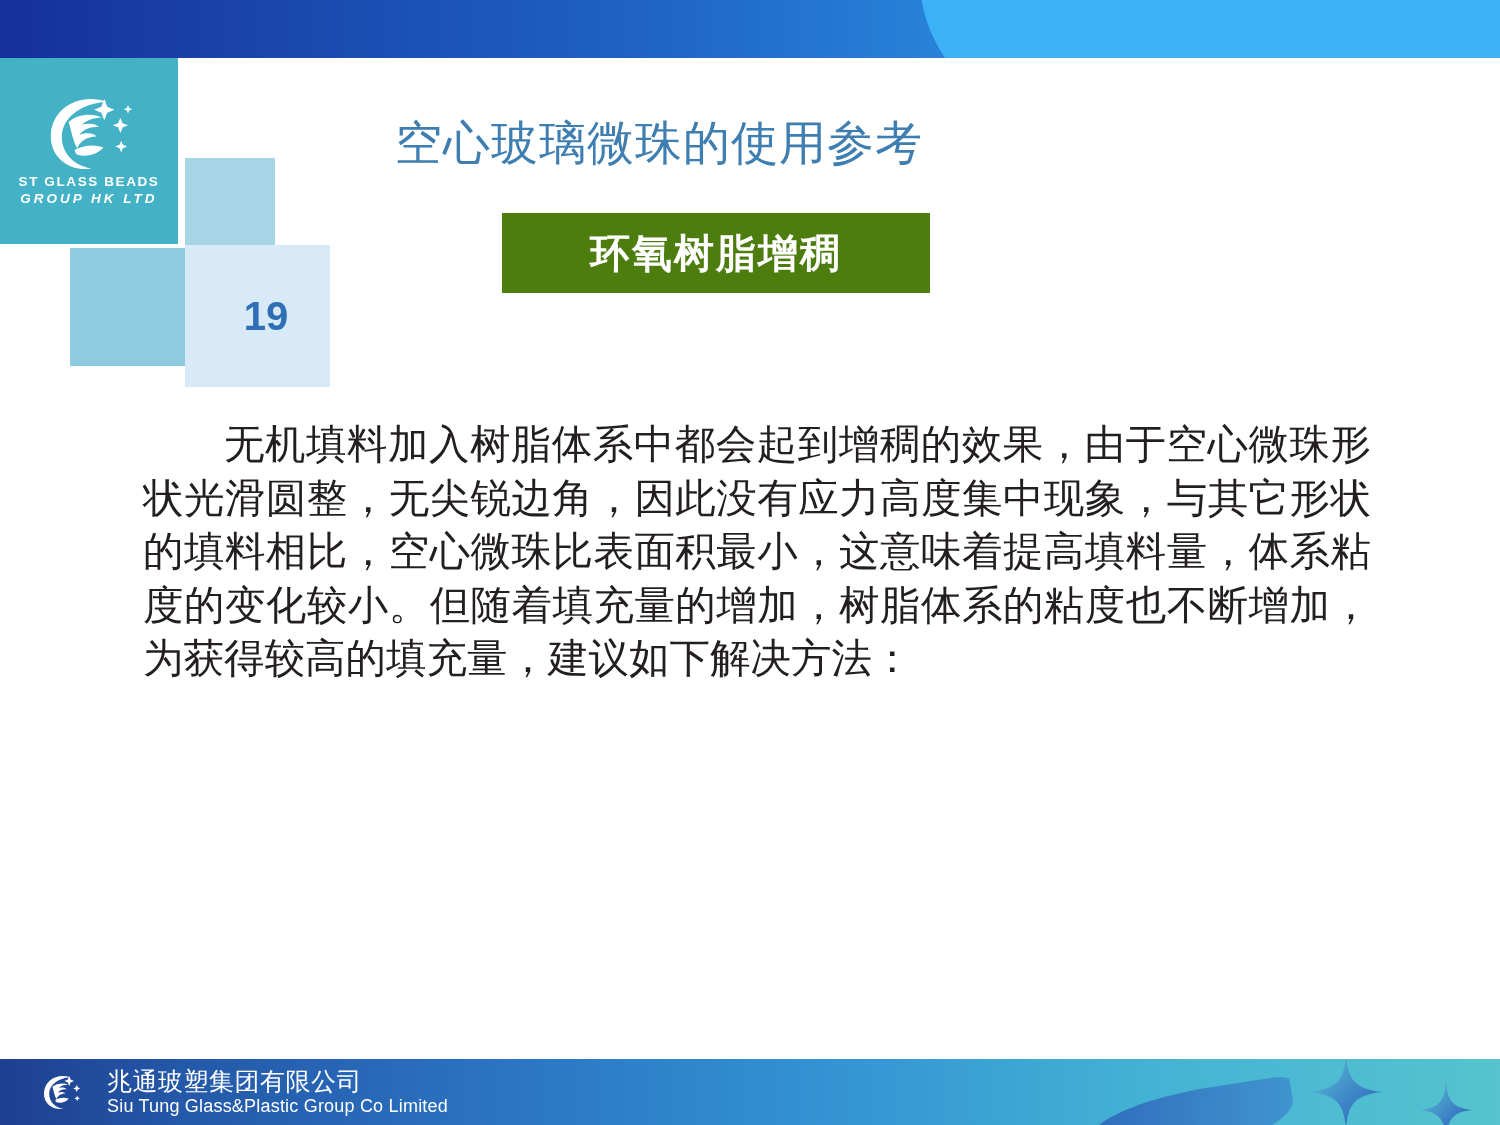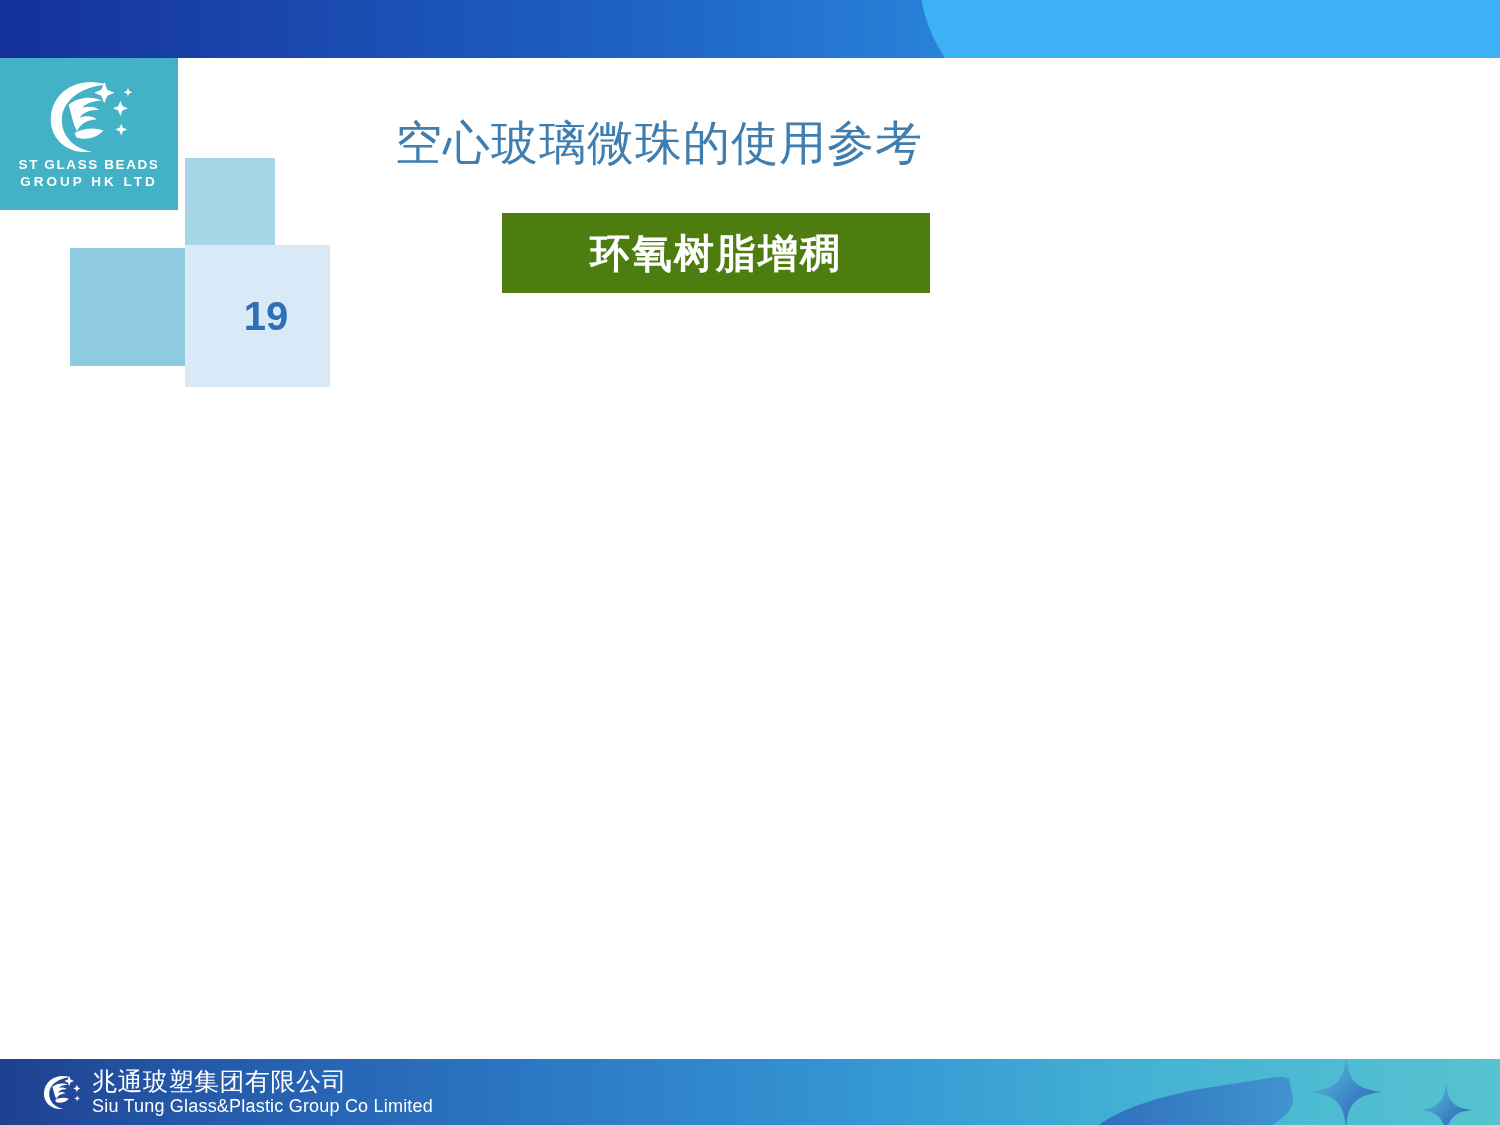--- a/index.html
+++ b/index.html
@@ -28,32 +28,32 @@
     background:#49b9f8;
   }
   .top-wave-c{
     position:absolute; right:-40px; top:-300px;
     width:520px; height:400px; border-radius:50%;
     background:#2f9ae8; opacity:.55;
   }
 
   
   .logo-box{
-    position:absolute; left:0; top:58px; width:178px; height:152px;
+    position:absolute; left:0; top:58px; width:178px; height:186px;
     background:#43b1c6;
     display:flex; flex-direction:column;
     align-items:center; justify-content:center;
   }
   .logo-mark{ width:96px; height:78px; }
   .logo-text{
     color:#ffffff; text-align:center; line-height:1.25;
     font-size:13.5px; font-weight:700; letter-spacing:1.6px;
     margin-top:2px;
   }
-  .logo-text div:nth-child(2){ letter-spacing:3px; }
+  .logo-text div:nth-child(2){ letter-spacing:3px;font-style:italic; }
 
   
   .sq-a{ position:absolute; left:185px; top:158px; width:90px; height:90px; background:#a6d5e6; }
   .sq-b{ position:absolute; left:70px; top:248px; width:118px; height:118px; background:#8fcbe0; }
   .sq-c{ position:absolute; left:185px; top:245px; width:145px; height:142px; background:#d8eaf7; }
   .page-num{
     position:absolute; left:185px; top:245px; width:162px; height:142px;
     display:flex; align-items:center; justify-content:center;
     color:#2f6fb5; font-size:40px; font-weight:700;
   }
@@ -86,21 +86,21 @@
   .hl{ color:#2e75b6; font-weight:700; }
 
   
   .footer{
     position:absolute; left:0; bottom:0; width:1500px; height:66px;
     background:linear-gradient(90deg,#1e3f8f 0%,#2458a8 12%,#2b75c2 34%,#3597d4 58%,#45b4d4 78%,#56c3cf 100%);
     overflow:hidden;
   }
   .footer-inner{
     position:absolute; left:40px; top:0; height:66px;
-    display:flex; align-items:center; gap:8px; z-index:4;
+    display:flex; align-items:center; gap:23px; z-index:4;
   }
   .footer-mark{ width:44px; height:44px; }
   .footer-names{ display:flex; flex-direction:column; justify-content:center; }
   .footer-cn{ color:#ffffff; font-size:25px; font-weight:400; line-height:1.08; letter-spacing:.5px; }
   .footer-en{ color:#ffffff; font-size:18px; font-weight:400; letter-spacing:.2px; margin-top:1px; }
 
   .f-swoosh{
     position:absolute; right:205px; bottom:-28px;
     width:210px; height:62px;
     background:linear-gradient(100deg,#2b5fb5,#3f8fd0);
@@ -142,20 +142,21 @@
     <div>GROUP HK LTD</div>
   </div>
 </div>
 
 <div class="slide-title">空心玻璃微珠的使用参考</div>
 <div class="subtitle-badge">
   <span>环氧树脂增稠</span>
 </div>
 
 <div class="body-text">
+  <p class="indent">无机填料加入树脂体系中都会起到增稠的效果，由于空心微珠形状光滑圆整，无尖锐边角，因此没有应力高度集中现象，与其它形状的填料相比，空心微珠比表面积最小，这意味着提高填料量，体系粘度的变化较小。但随着填充量的增加，树脂体系的粘度也不断增加，为获得较高的填充量，建议如下解决方法：</p>
 </div>
 
 <div class="footer">
   <div class="f-swoosh"></div>
 
   <span class="star" style="right:118px; bottom:-4px;">
     <svg width="72" height="74" viewBox="0 0 72 74">
       <defs>
         <linearGradient id="sg1" x1="0" y1="0" x2="1" y2="1">
           <stop offset="0%" stop-color="#5fc8d4"></stop>

